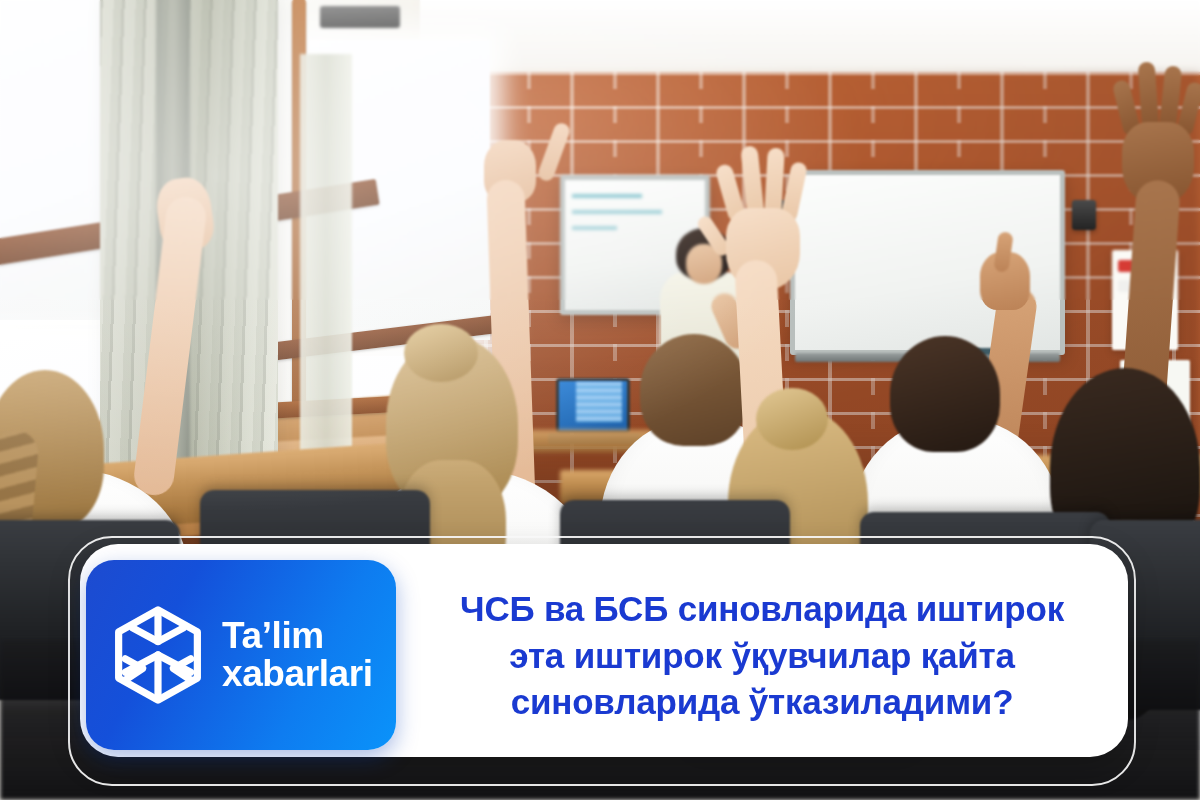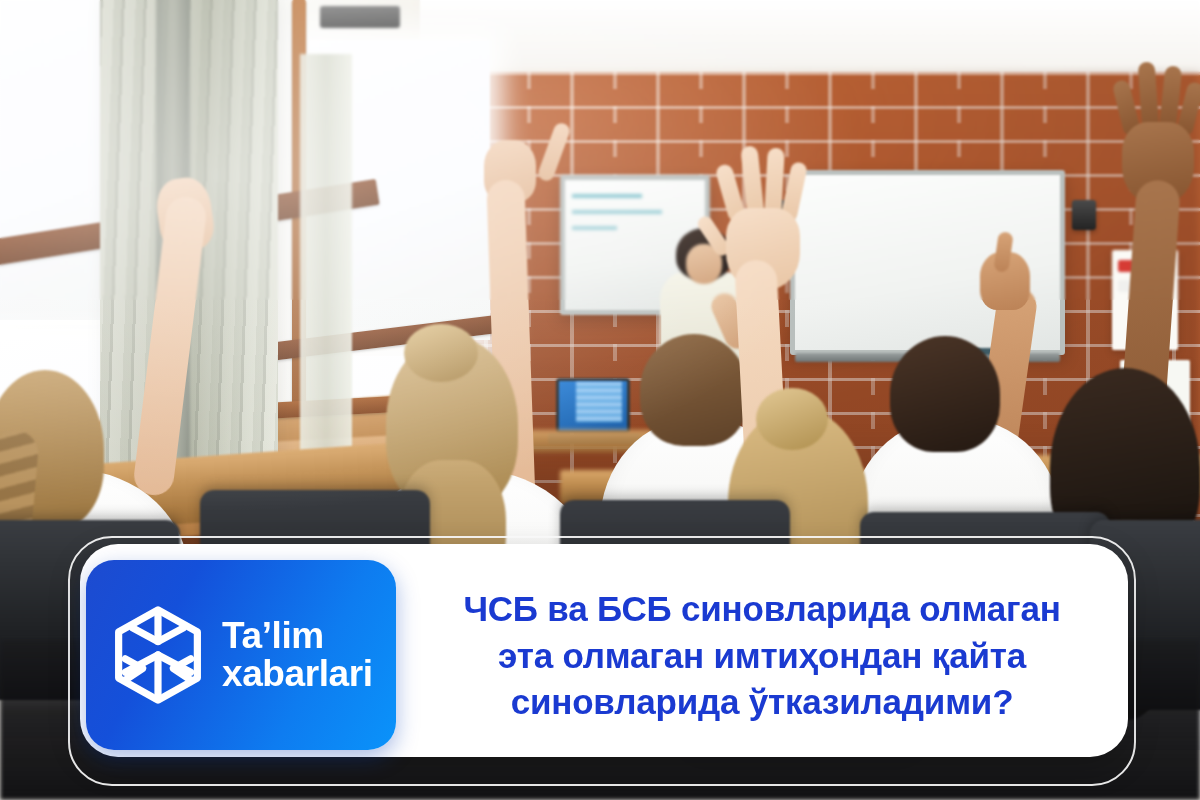--- a/index.html
+++ b/index.html
@@ -436,18 +436,18 @@
         <path d="M84 56 L66 66 L84 78"></path>
       </g>
     </svg>
     <div class="logo-words">
       <span>Ta’lim</span>
       <span>xabarlari</span>
     </div>
   </div>
 
   <div class="headline">
-    <div>ЧСБ ва БСБ синовларида олмаган</div>
-    <div>эта олмаган имтиҳондан қайта</div>
+    <div>ЧСБ ва БСБ синовларида иштирок</div>
+    <div>эта иштирок ўқувчилар қайта</div>
     <div>синовларида ўтказиладими?</div>
   </div>
 
 </div>
 
 </body></html>

